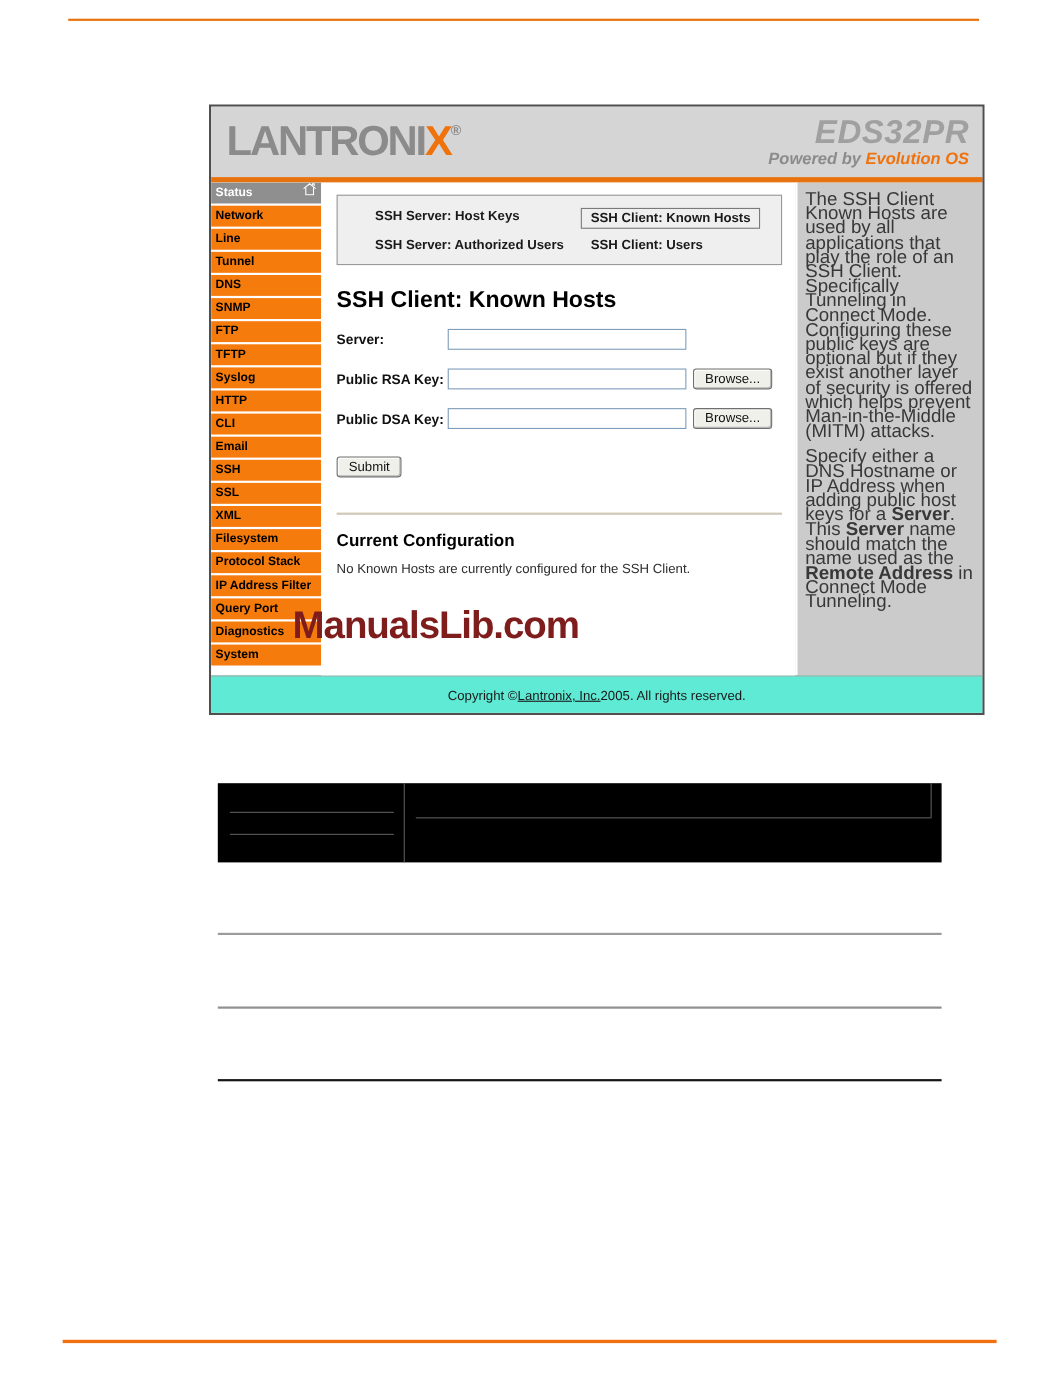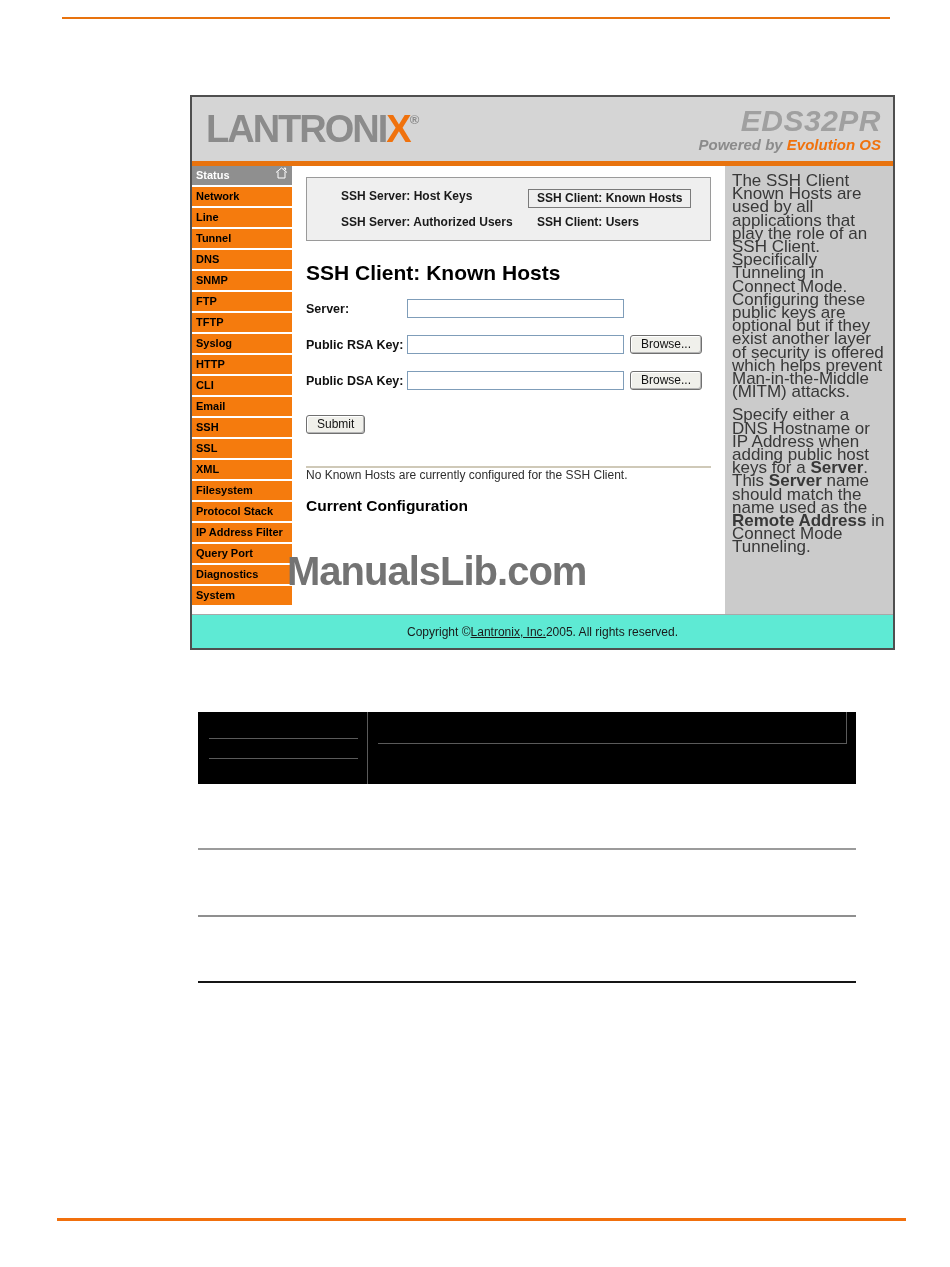--- a/index.html
+++ b/index.html
@@ -81,23 +81,23 @@
           padding:8px 6px 8px 7px; font-size:17px; line-height:13.2px; color:#383838; }
   #help p { margin-bottom:10px; }
 
   
   #shot-footer { height:34px; flex:0 0 auto; background:#5eead4; border-top:1px solid #A8A8A8;
                  display:flex; align-items:center; justify-content:center;
                  font-size:12px; color:#1a1a1a; }
   #copyright-link { text-decoration:underline; cursor:pointer; }
 
   
-  #watermark { position:absolute; left:266px; top:549px; font-size:40px; font-weight:bold;
-               color:#737373; letter-spacing:-1px; white-space:nowrap; pointer-events:none;
-               z-index:20;margin-left:21px; }
+  #watermark { position:absolute; left:266px; top:549px; font-size:35px; font-weight:bold;
+               color:#7f1d1d; letter-spacing:-1px; white-space:nowrap; pointer-events:none;
+               z-index:20; }
 </style>
 </head>
 <body>
 
 <div id="page">
 
   <div class="rule" id="top-orange-rule"></div>
 
   <div id="shot">
 
@@ -165,22 +165,22 @@
           <button class="btn browse-btn">Browse...</button>
         </div>
         <div class="frow">
           <span class="flabel">Public DSA Key:</span>
           <input class="tinput" type="text" value="" style="">
           <button class="btn browse-btn">Browse...</button>
         </div>
         <button class="btn submit-btn">Submit</button>
 
         <div id="config-divider"></div>
+        <div id="section-title">Current Configuration</div>
         <div id="empty-message">No Known Hosts are currently configured for the SSH Client.</div>
-        <div id="section-title">Current Configuration</div>
 
       </div>
 
       <div id="help">
         <p>The SSH Client Known Hosts are used by all applications that play the role of an SSH Client. Specifically Tunneling in Connect Mode. Configuring these public keys are optional but if they exist another layer of security is offered which helps prevent Man-in-the-Middle (MITM) attacks.</p>
         <p><span>Specify either a DNS Hostname or IP Address when adding public host keys for a </span><b>Server</b><span>. This </span><b>Server</b><span> name should match the name used as the </span><b>Remote Address</b><span> in Connect Mode Tunneling.</span></p>
       </div>
 
     </div>
 

